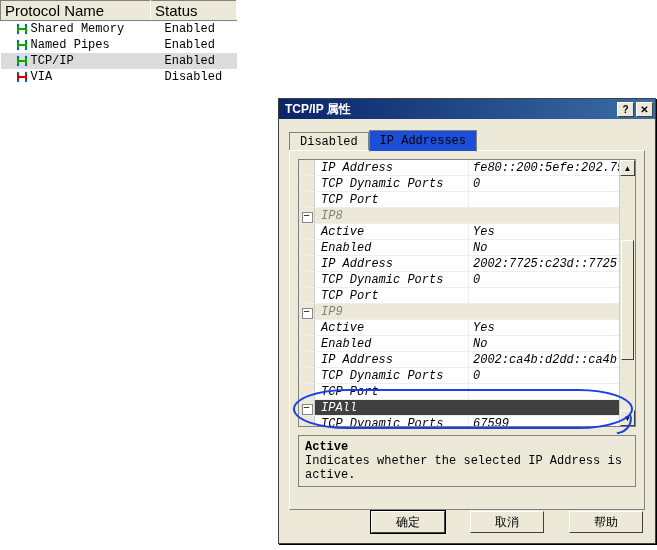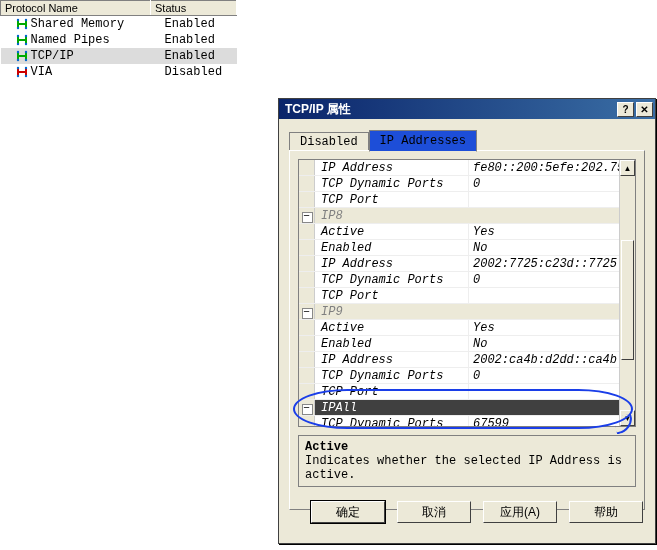--- a/index.html
+++ b/index.html
@@ -20,21 +20,21 @@
     font-family: "Courier New", monospace;
   }
   .proto-table th {
     background: #ece9d8;
     border: 1px solid #808080;
     border-right: 1px solid #ffffff;
     padding: 1px 6px 1px 4px;
     text-align: left;
     font-weight: normal;
     font-family: "Microsoft Sans Serif", sans-serif;
-    font-size: 11px;
+    font-size: 15px;
     white-space: nowrap;
   }
   .proto-table td {
     padding: 1px 4px 1px 14px;
     white-space: nowrap;
   }
   .proto-table tr.selected td { background: #dcdcdc; }
   .proto-icon {
     display: inline-block;
     width: 14px; height: 12px;
@@ -249,24 +249,24 @@
     background: #ece9d8;
     padding: 4px 6px;
     height: 52px;
     font-family: "Courier New", monospace;
     font-size: 12px;
   }
   .descpanel .dtitle { font-weight: bold; }
   
   .dlg-buttons {
     position: absolute;
-    bottom: 20px;
+    bottom: 10px;
     right: 12px;
     display: flex;
-    gap: 12px;
+    gap: 25px;
   }
   .dlg-buttons button {
     width: 74px;
     height: 22px;
     background: #ece9d8;
     border: 1px solid #404040;
     border-top-color: #fff;
     border-left-color: #fff;
     font-family: "Microsoft Sans Serif","SimSun",sans-serif;
     font-size: 12px;
@@ -453,16 +453,15 @@
       </div>
       <div class="descpanel">
         <div class="dtitle">Active</div>
         <div>Indicates whether the selected IP Address is active.</div>
       </div>
     </div>
   </div>
   <div class="dlg-buttons">
     <button class="default">确定</button>
     <button>取消</button>
-    <button>应用(A)</button>
     <button>帮助</button>
   </div>
 </div>
 
 </body></html>

